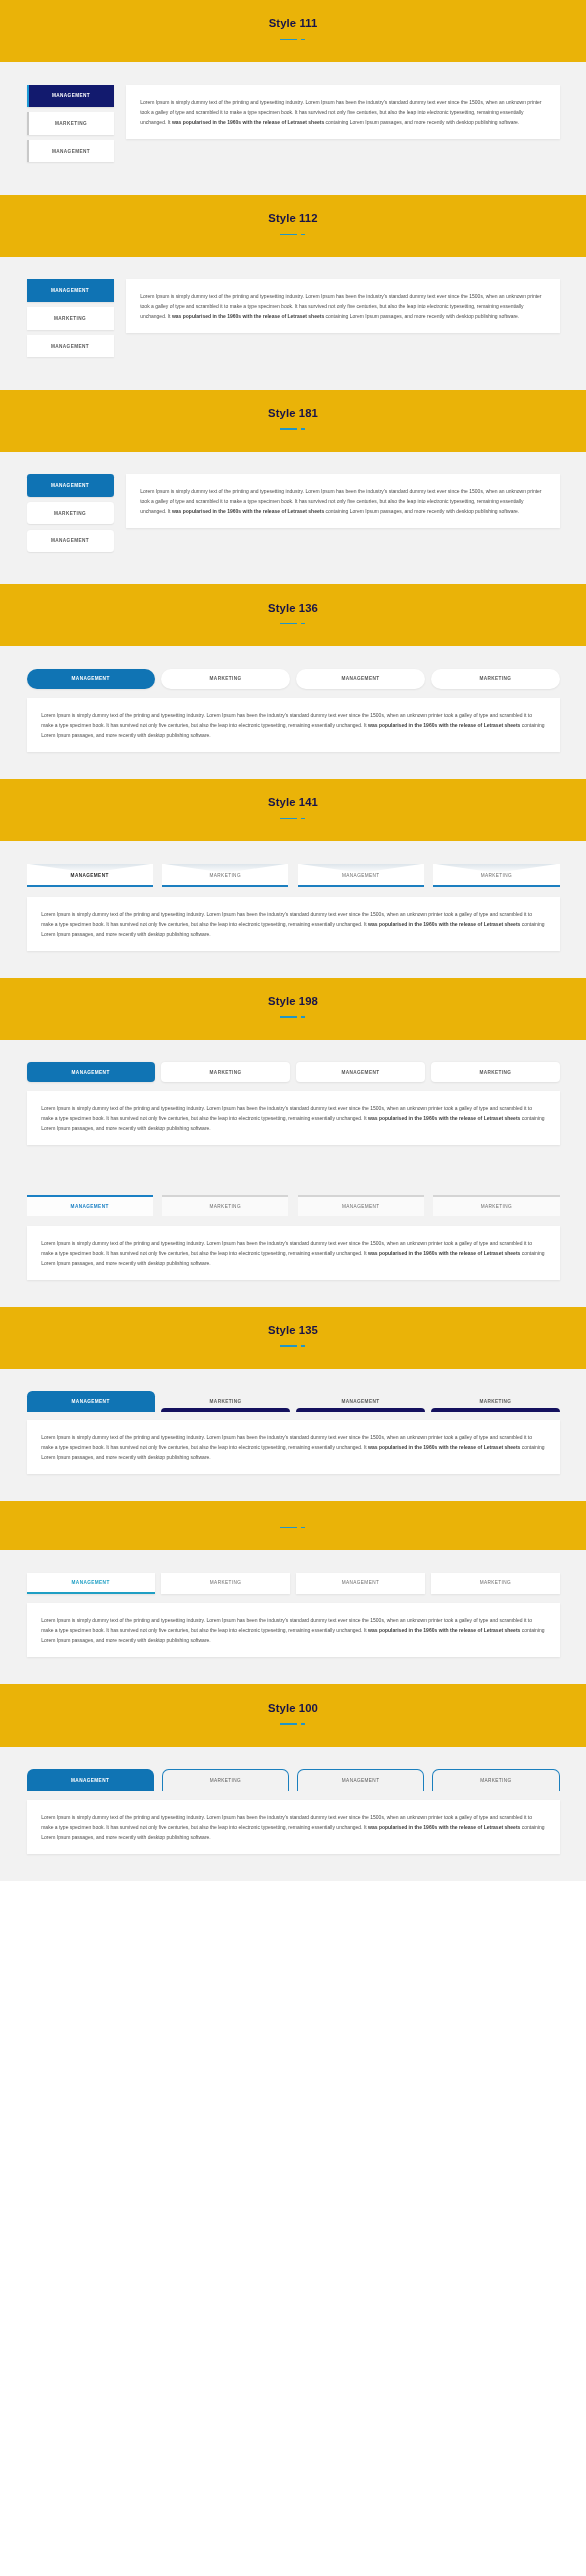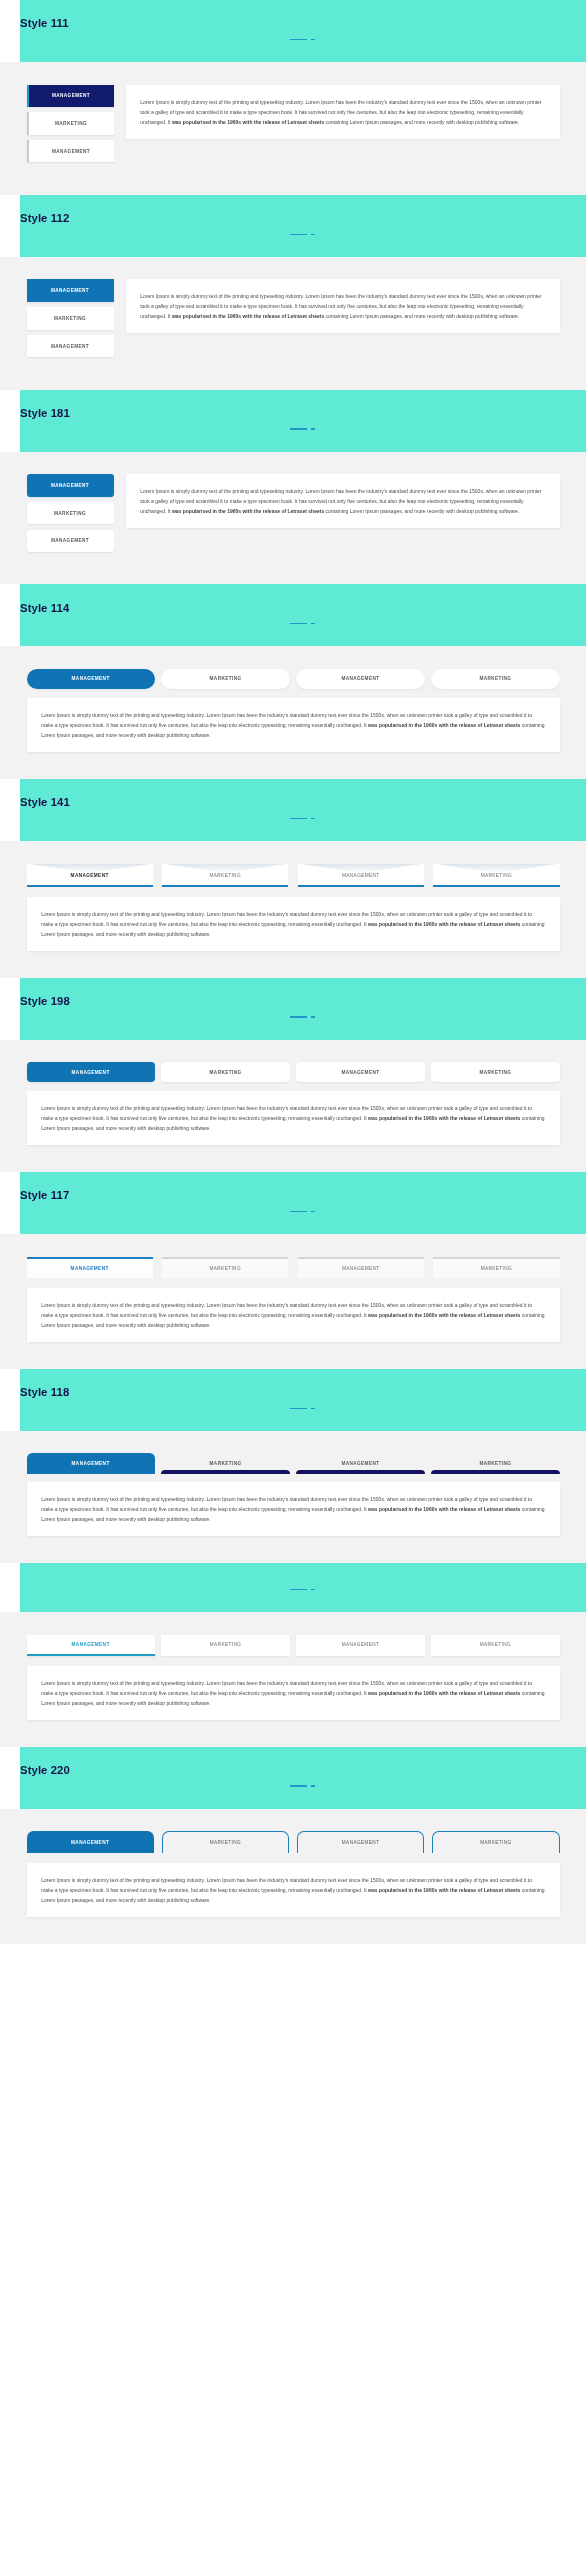--- a/index.html
+++ b/index.html
@@ -8,24 +8,23 @@
   body {
     width: 586px;
     background: #ffffff;
     font-family: "Liberation Sans", sans-serif;
     color: #3a3a3a;
     -webkit-font-smoothing: antialiased;
   }
 
   
   .head-wrap {
-    background: #5eead4;
+    background: #eab308;
     padding: 17.3px 0 20px 0;
-    text-align: left;
-    margin-left: 20px;
+    text-align: center;
   }
   .head-title {
     font-size: 11.3px;
     font-weight: bold;
     color: #17134a;
     letter-spacing: 0.1px;
     margin: 0;
     line-height: 1.2;
   }
   .head-rule {
@@ -282,21 +281,21 @@
           </div>
           <div class="vert-panel">
             <div class="panel">
               <p>Lorem Ipsum is simply dummy text of the printing and typesetting industry. Lorem Ipsum has been the industry's standard dummy text ever since the 1500s, when an unknown printer took a galley of type and scrambled it to make a type specimen book. It has survived not only five centuries, but also the leap into electronic typesetting, remaining essentially unchanged. It <b>was popularised in the 1960s with the release of Letraset sheets</b> containing Lorem Ipsum passages, and more recently with desktop publishing software.</p>
             </div>
           </div>
         </div>
       </div>
     </div>
     <div class="head-wrap">
-      <h2 class="head-title">Style 114</h2>
+      <h2 class="head-title">Style 136</h2>
       <div class="head-rule"></div>
     </div>
     <div class="band">
       <div class="inner s114">
         <div>
           <div class="horiz-nav">
             <div class="htab active">MANAGEMENT</div>
             <div class="htab">MARKETING</div>
             <div class="htab">MANAGEMENT</div>
             <div class="htab">MARKETING</div>
@@ -344,43 +343,39 @@
             <div class="htab">MARKETING</div>
           </div>
           <div>
             <div class="panel">
               <p>Lorem Ipsum is simply dummy text of the printing and typesetting industry. Lorem Ipsum has been the industry's standard dummy text ever since the 1500s, when an unknown printer took a galley of type and scrambled it to make a type specimen book. It has survived not only five centuries, but also the leap into electronic typesetting, remaining essentially unchanged. It <b>was popularised in the 1960s with the release of Letraset sheets</b> containing Lorem Ipsum passages, and more recently with desktop publishing software.</p>
             </div>
           </div>
         </div>
       </div>
     </div>
-    <div class="head-wrap">
-      <h2 class="head-title">Style 117</h2>
-      <div class="head-rule"></div>
-    </div>
     <div class="band">
       <div class="inner s117">
         <div>
           <div class="horiz-nav">
             <div class="htab active">MANAGEMENT</div>
             <div class="htab">MARKETING</div>
             <div class="htab">MANAGEMENT</div>
             <div class="htab">MARKETING</div>
           </div>
           <div>
             <div class="panel">
               <p>Lorem Ipsum is simply dummy text of the printing and typesetting industry. Lorem Ipsum has been the industry's standard dummy text ever since the 1500s, when an unknown printer took a galley of type and scrambled it to make a type specimen book. It has survived not only five centuries, but also the leap into electronic typesetting, remaining essentially unchanged. It <b>was popularised in the 1960s with the release of Letraset sheets</b> containing Lorem Ipsum passages, and more recently with desktop publishing software.</p>
             </div>
           </div>
         </div>
       </div>
     </div>
     <div class="head-wrap">
-      <h2 class="head-title">Style 118</h2>
+      <h2 class="head-title">Style 135</h2>
       <div class="head-rule"></div>
     </div>
     <div class="band">
       <div class="inner s118">
         <div>
           <div class="horiz-nav">
             <div class="htab active">MANAGEMENT</div>
             <div class="htab">MARKETING</div>
             <div class="htab">MANAGEMENT</div>
             <div class="htab">MARKETING</div>
@@ -407,21 +402,21 @@
           </div>
           <div>
             <div class="panel">
               <p>Lorem Ipsum is simply dummy text of the printing and typesetting industry. Lorem Ipsum has been the industry's standard dummy text ever since the 1500s, when an unknown printer took a galley of type and scrambled it to make a type specimen book. It has survived not only five centuries, but also the leap into electronic typesetting, remaining essentially unchanged. It <b>was popularised in the 1960s with the release of Letraset sheets</b> containing Lorem Ipsum passages, and more recently with desktop publishing software.</p>
             </div>
           </div>
         </div>
       </div>
     </div>
     <div class="head-wrap">
-      <h2 class="head-title">Style 220</h2>
+      <h2 class="head-title">Style 100</h2>
       <div class="head-rule"></div>
     </div>
     <div class="band">
       <div class="inner s120">
         <div>
           <div class="horiz-nav">
             <div class="htab active">MANAGEMENT</div>
             <div class="htab">MARKETING</div>
             <div class="htab">MANAGEMENT</div>
             <div class="htab">MARKETING</div>

